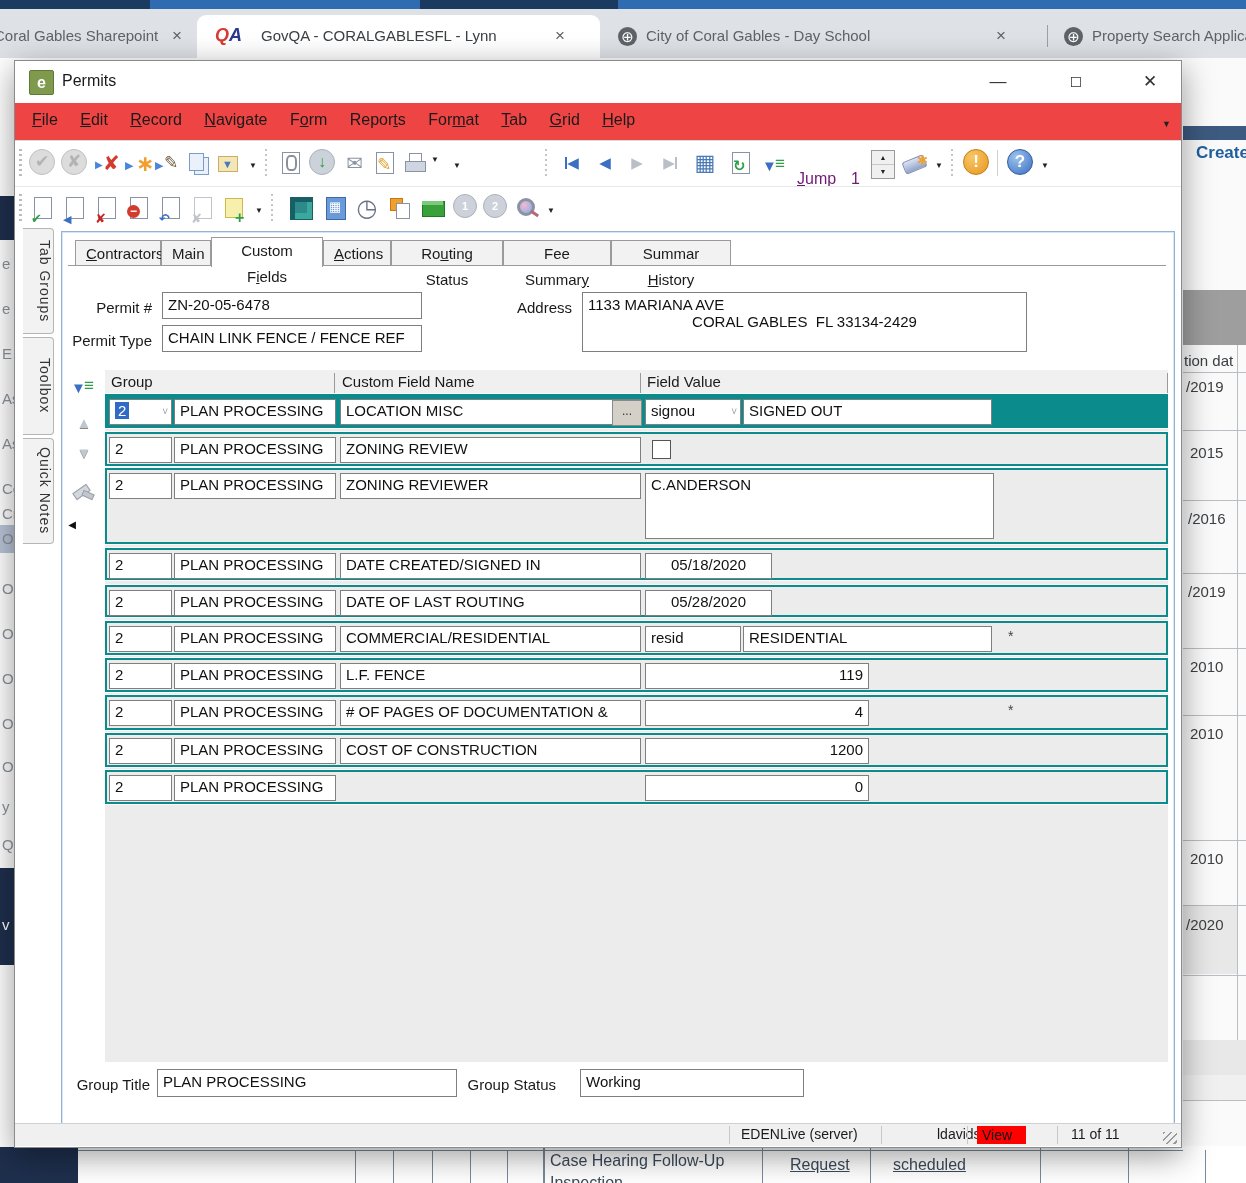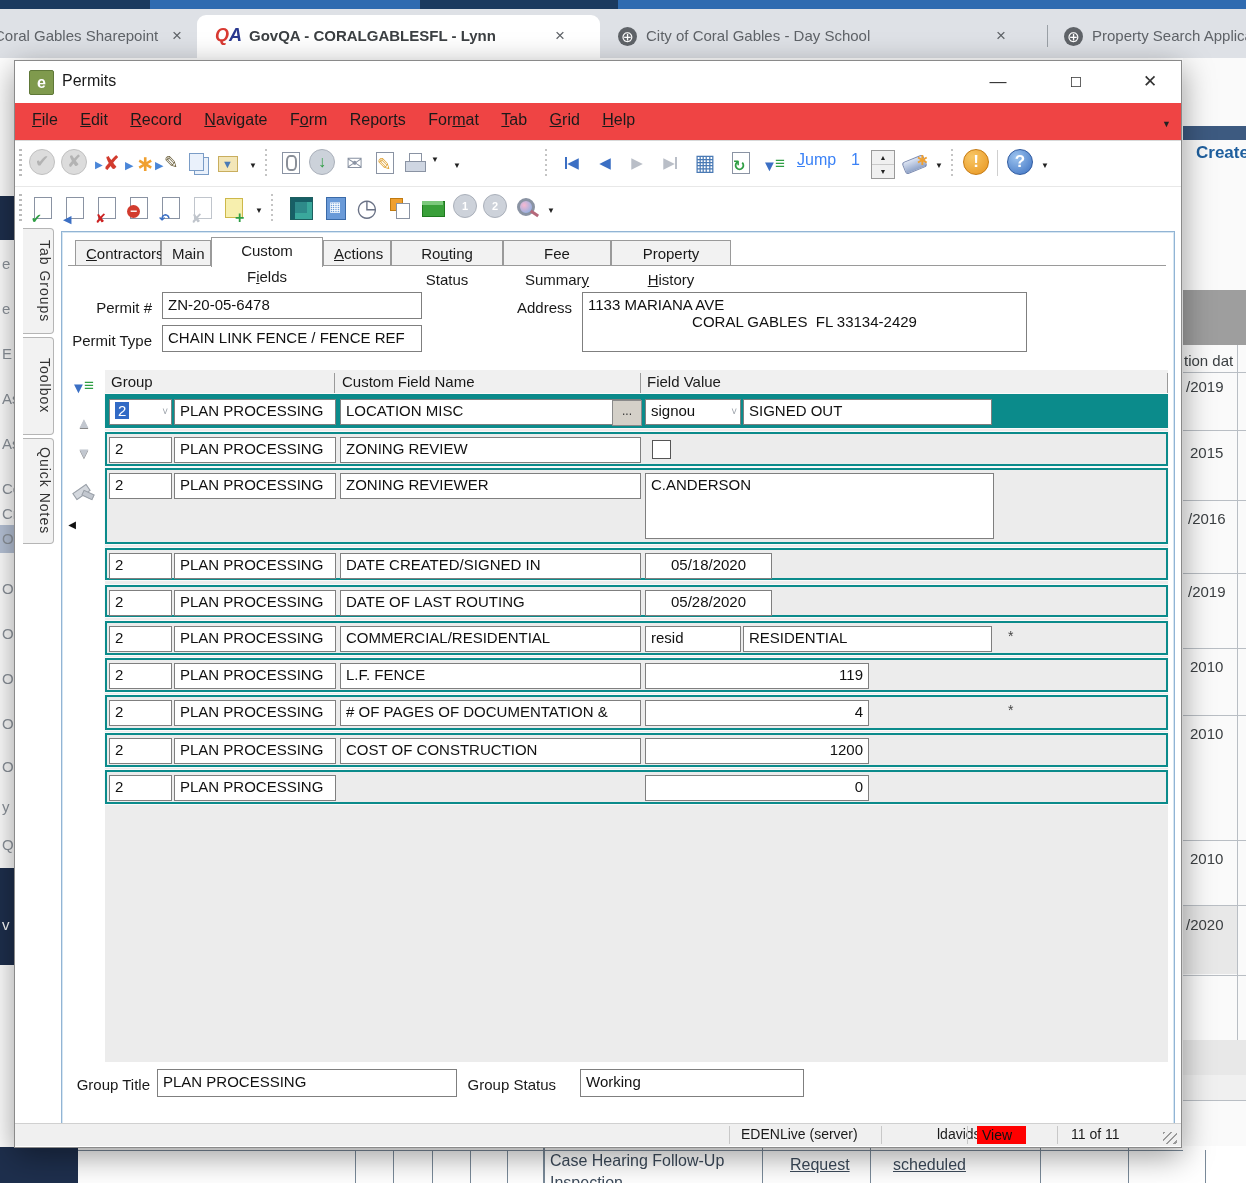--- a/index.html
+++ b/index.html
@@ -78,21 +78,21 @@
   .i-nav{color:#3b6fc4;font-size:15px;}
   .i-nav.dis{color:#b9bec7;}
   .i-first::after,.i-last::after{content:"";position:absolute;top:8px;width:2px;height:12px;background:currentColor;}
   .i-first::after{left:6px;} .i-last::after{right:6px;}
   .i-first::before,.i-prev::before{content:"◀";}
   .i-next::before,.i-last::before{content:"▶";}
   .i-grid::before{content:"▦";color:#4a7ab5;font-size:22px;}
   .i-refresh::after{content:"↻";position:absolute;left:6px;top:3px;font-size:15px;font-weight:bold;color:#2f9e44;}
   .i-sort::before{content:"▼";position:absolute;left:1px;top:3px;font-size:15px;color:#3b6fc4;}
   .i-sort::after{content:"≡";position:absolute;left:14px;top:1px;font-size:17px;color:#2f9e44;font-weight:bold;}
-  .jumplbl{position:absolute;top:9px;font-size:16px;color:#3b82f6;}
+  .jumplbl{position:absolute;top:28px;font-size:16px;color:#701a75;}
   .jumplbl .k{text-decoration:underline;}
   .spinner{position:absolute;top:8px;width:22px;height:27px;border:1px solid #9a9a9a;background:#f0f0f0;}
   .spinner i{position:absolute;left:0;width:100%;height:13px;font-style:normal;font-size:7px;line-height:13px;text-align:center;color:#222;}
   .spinner i.up{top:0;border-bottom:1px solid #c9c9c9;} .spinner i.dn{bottom:0;}
   .i-stamp::before{content:"";position:absolute;left:2px;top:9px;width:21px;height:11px;border-radius:3px;
      background:linear-gradient(#dbe3f2,#8fa3c8);border:1px solid #7a8ab0;transform:rotate(-22deg);}
   .i-stamp::after{content:"∗";position:absolute;right:0;top:-3px;font-size:16px;color:#f0a030;font-weight:bold;}
   .i-alert{width:24px;height:24px;line-height:24px;background:radial-gradient(circle at 35% 30%,#f8c766,#e8951f);
      color:#fff;font-weight:bold;border:1px solid #c67a10;}
   .i-alert::before{content:"!";}
@@ -177,21 +177,21 @@
 <div id="root">
 
 <div class="abs topstrip"></div>
 <div class="abs tabbar">
   <div class="btab" style="left:0;width:192px;">
     <span class="lbl" style="left:-6px;width:172px;">Coral Gables Sharepoint</span>
     <span class="x" style="left:172px;">×</span>
   </div>
   <div class="btab active" style="left:197px;width:403px;">
     <span class="qalogo" style="left:18px;top:10px;"><span class="q">Q</span><span class="a">A</span></span>
-    <span class="lbl" style="left:52px;width:290px;font-weight:bold;">GovQA - CORALGABLESFL - Lynn</span>
+    <span class="lbl" style="left:64px;width:290px;">GovQA - CORALGABLESFL - Lynn</span>
     <span class="x" style="left:358px;">×</span>
   </div>
   <div class="btab" style="left:608px;width:432px;">
     <span class="globe" style="left:10px;top:12px;"></span>
     <span class="lbl" style="left:38px;width:340px;">City of Coral Gables - Day School</span>
     <span class="x" style="left:388px;">×</span>
   </div>
   <span class="tabsep" style="left:1047px;"></span>
   <div class="btab" style="left:1054px;width:192px;">
     <span class="globe" style="left:10px;top:12px;"></span>
@@ -365,21 +365,21 @@
   <div class="abs docktab" style="top:377px;height:104px;">Quick Notes</div>
 
   <div class="abs panel">
     <div class="tabline"></div>
     <div class="ptab" style="left:13px;width:86px;"><span class="k">C</span><span>ontractors</span></div>
     <div class="ptab" style="left:99px;width:50px;"><span>Main</span></div>
     <div class="ptab active" style="left:149px;width:112px;"><span>Custom F</span><span class="k">i</span><span>elds</span></div>
     <div class="ptab" style="left:261px;width:68px;"><span class="k">A</span><span>ctions</span></div>
     <div class="ptab" style="left:329px;width:112px;"><span>Ro</span><span class="k">u</span><span>ting Status</span></div>
     <div class="ptab" style="left:441px;width:108px;"><span>Fee Summar</span><span class="k">y</span><span></span></div>
-    <div class="ptab" style="left:549px;width:120px;"><span>Property </span><span class="k">H</span><span>istory</span></div>
+    <div class="ptab" style="left:549px;width:120px;"><span>Summar </span><span class="k">H</span><span>istory</span></div>
 
     <span class="flabel" style="left:8px;top:67px;width:82px;">Permit #</span>
     <div class="inp" style="left:100px;top:60px;width:260px;height:27px;">ZN-20-05-6478</div>
     <span class="flabel" style="left:8px;top:100px;width:82px;">Permit Type</span>
     <div class="inp" style="left:100px;top:93px;width:260px;height:27px;">CHAIN LINK FENCE / FENCE REF</div>
     <span class="flabel" style="left:390px;top:67px;width:120px;">Address</span>
     <div class="inp" style="left:520px;top:60px;width:445px;height:60px;">
       <div>1133 MARIANA AVE</div>
       <div style="white-space:pre;text-align:center;">CORAL GABLES  FL 33134-2429</div>
     </div>

